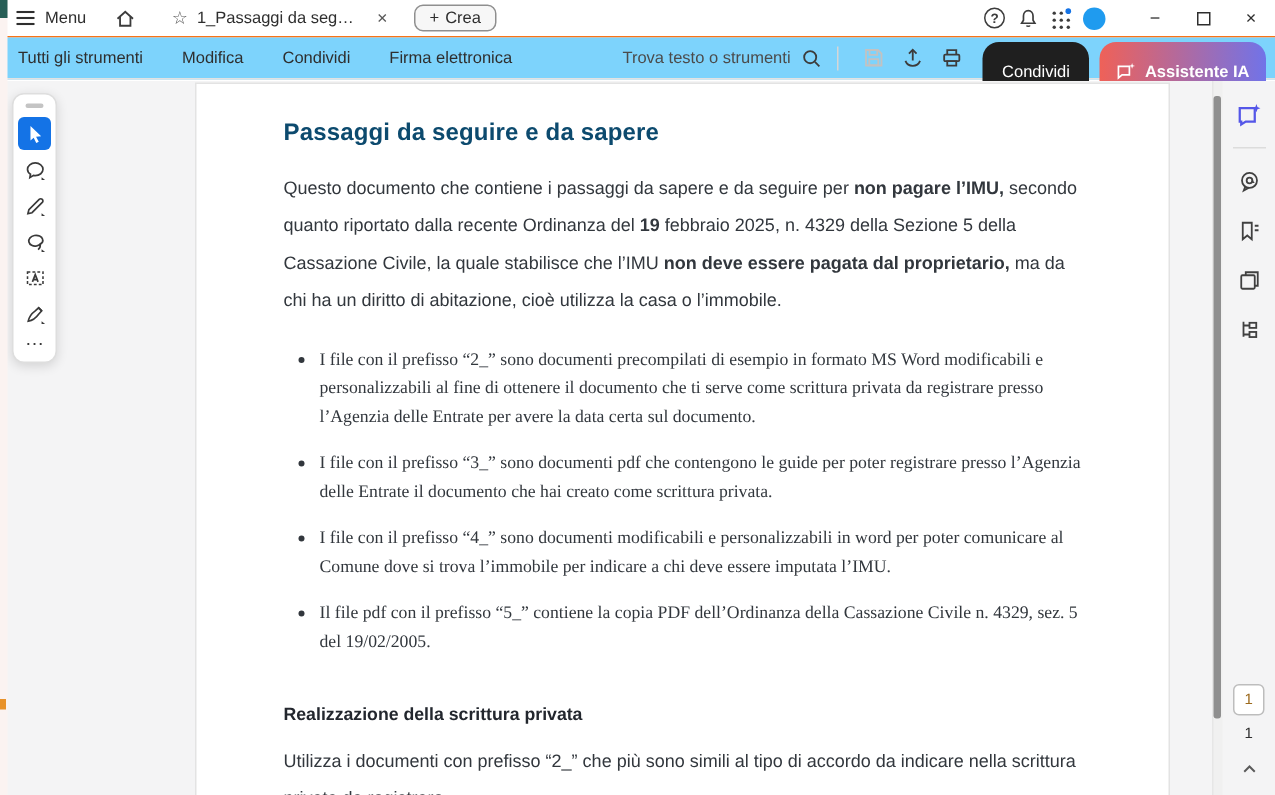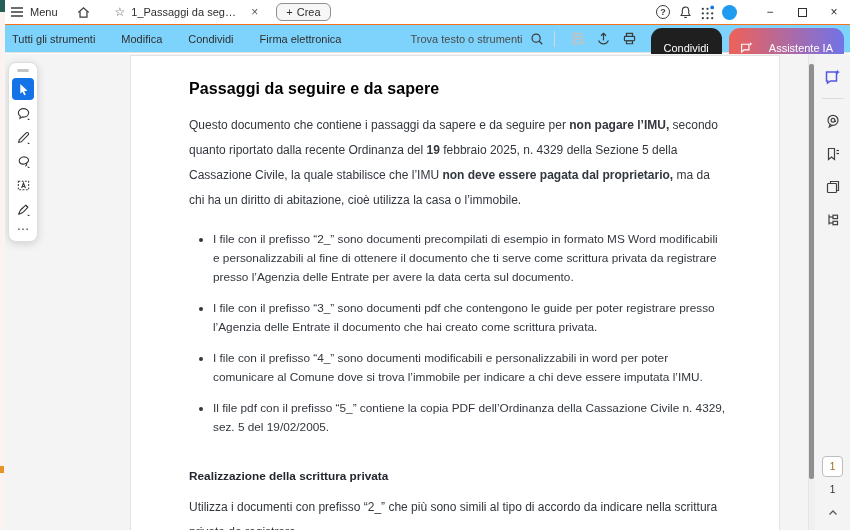--- a/index.html
+++ b/index.html
@@ -44,45 +44,45 @@
   .toolbar-right { margin-left:auto; display:flex; align-items:center; margin-right:6px; }
   .search-group { display:flex; align-items:center; gap:7px; cursor:pointer; }
   .search-label { font-size:11px; color:#4b4b4b; white-space:nowrap;text-align:right; }
   .vsep { width:1px; height:16px; background:#d6d6d6; margin:0 10px; }
   .tb2-icon { width:26px; height:22px; display:flex; align-items:center;
               justify-content:center; cursor:pointer; }
   .pill { height:40px; border-radius:11px; display:flex; align-items:center;
           font-size:11px; color:#fff; cursor:pointer; white-space:nowrap;margin-top:18px; }
   .share-pill { background:#1f1f1f; padding:0 13px; margin-left:8px; }
   .ai-pill { background:linear-gradient(90deg,#EF6158,#7173E8); padding:16px 11px;
-             margin-left:7px; gap:16px; }
+             margin-left:7px; gap:6px;font-weight:bold; }
 
   
   .content { position:absolute; left:0; top:54px; width:850px; height:476px;
              background:#f4f4f5; overflow:hidden; }
 
   
   .edge-strip { position:absolute; left:0; top:0; width:5px; height:530px; z-index:50;
                 background:#fbf3f1; }
   .edge-strip .strip-top { position:absolute; left:0; top:0; width:5px; height:12px;
                 background:#275e56; }
   .edge-strip .strip-spot { position:absolute; left:0; top:466px; width:4px; height:7px;
                 background:#e8922a; }
 
   
   .page { position:absolute; left:131px; top:2px; width:648px; height:474px;
           background:#fff; box-shadow:0 0 0 1px #e3e3e3; padding:24px 55px 0 58px;
           overflow:hidden; }
-  .doc-title { font-size:16px; font-weight:bold; color:#000000; letter-spacing:.1px;
+  .doc-title { font-size:16px; font-weight:bold; color:#0c4a6e; letter-spacing:.1px;
                margin-bottom:15px; }
   .doc-p { font-size:12px; line-height:25px; color:#32373d; margin-bottom:13px;
            width:537px; }
   .doc-p .b { font-weight:bold; }
   .doc-list { margin:17px 0 0 0; padding-left:24px; width:537px; }
-  .doc-list li { font-size:11.8px; line-height:19px; color:#32373d; margin-bottom:12px; }
+  .doc-list li { font-size:11.8px; line-height:19px; color:#32373d; margin-bottom:12px;font-family:Liberation Serif, serif; }
   .section-title { margin-top:32px; font-size:11.8px; font-weight:bold; color:#23272e;
                    margin-bottom:12px; }
 
   
   .tools-panel { position:absolute; left:8px; top:8px; width:30px; background:#fff;
                  border:1px solid #dedede; border-radius:8px; padding:5px 0 4px;
                  box-shadow:0 2px 8px rgba(0,0,0,.14);
                  display:flex; flex-direction:column; align-items:center; z-index:10; }
   .drag-handle { width:12px; height:3px; border-radius:2px; background:#c4c4c4;
                  margin:1px 0 5px; }

